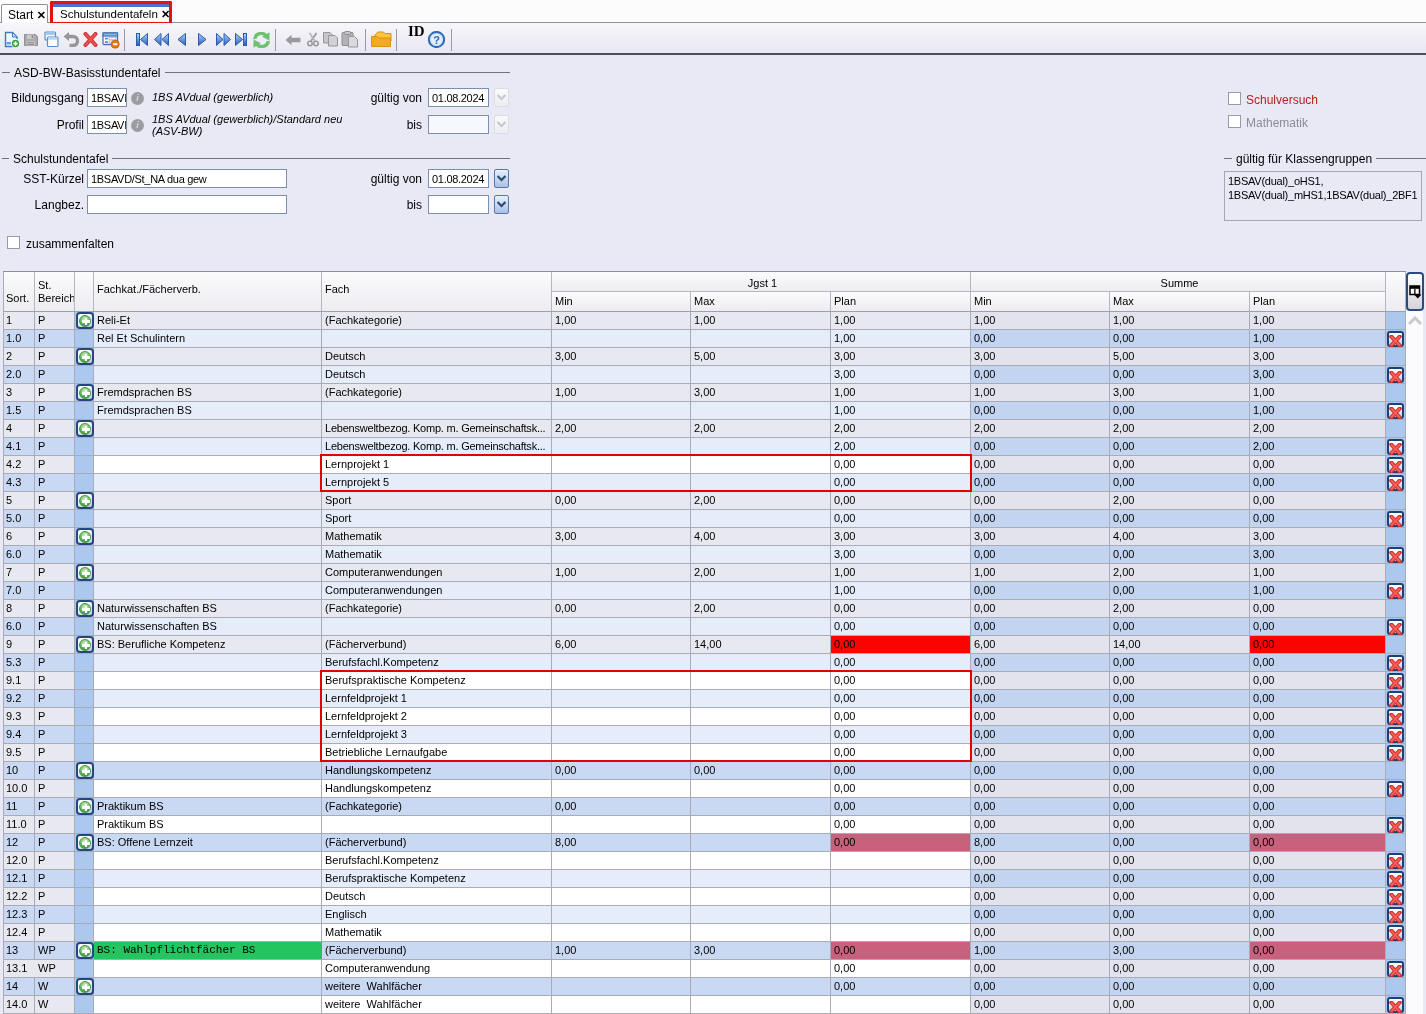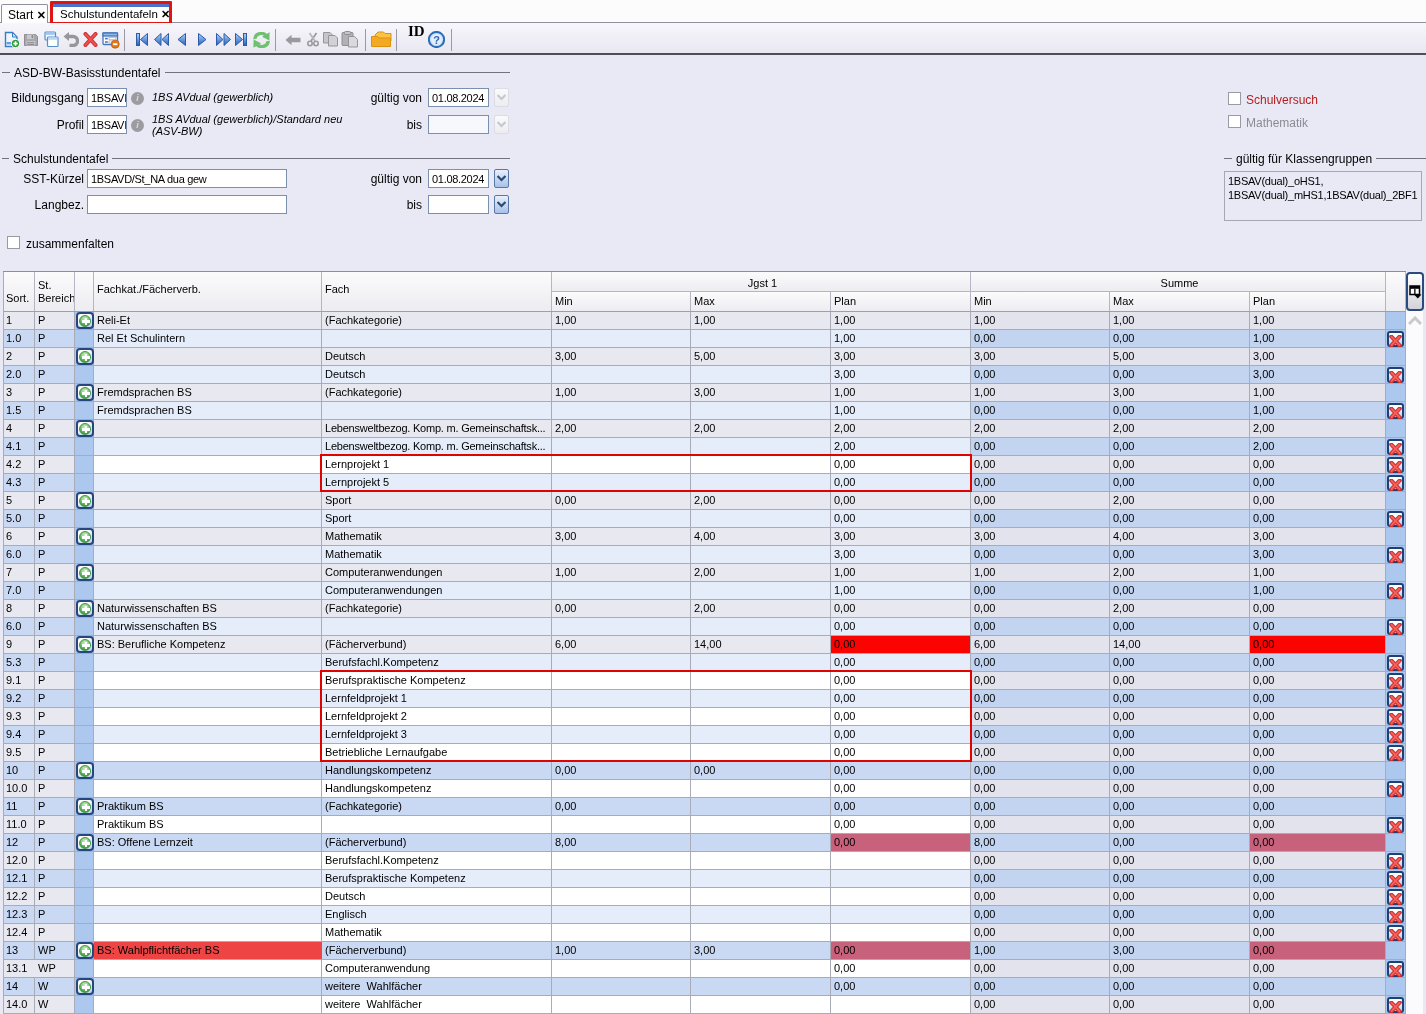--- a/index.html
+++ b/index.html
@@ -820,21 +820,21 @@
       </svg></div>
 <div class="c" style="left:3px;top:942px;width:32px;background:#c9d8f3;">13</div>
 <div class="c" style="left:35px;top:942px;width:40px;background:#c9d8f3;">WP</div>
 <div class="c" style="left:75px;top:942px;width:19px;background:#adc8ef;"></div>
 <div class="plusbtn" style="left:76px;top:942px;">
       <div class="plusorb">
         <div class="ph"></div>
         <div class="pv"></div>
       </div>
     </div>
-<div class="c" style="left:94px;top:942px;width:232px;background:#ef4444;">BS: Wahlpflichtfächer BS</div>
+<div class="c" style="left:94px;top:942px;width:232px;background:#22c55e;font-family:Liberation Mono, monospace;">BS: Wahlpflichtfächer BS</div>
 <div class="c" style="left:322px;top:942px;width:230px;background:#c9d8f3;">(Fächerverbund)</div>
 <div class="c" style="left:552px;top:942px;width:139px;background:#c9d8f3;">1,00</div>
 <div class="c" style="left:691px;top:942px;width:140px;background:#c9d8f3;">3,00</div>
 <div class="c" style="left:831px;top:942px;width:140px;background:#c8617b;">0,00</div>
 <div class="c" style="left:971px;top:942px;width:139px;background:#c3d4f0;">1,00</div>
 <div class="c" style="left:1110px;top:942px;width:140px;background:#c3d4f0;">3,00</div>
 <div class="c" style="left:1250px;top:942px;width:136px;background:#c8617b;">0,00</div>
 <div class="c" style="left:1386px;top:942px;width:20px;background:#adc8ef;"></div>
 <div class="c" style="left:3px;top:960px;width:36px;background:#e8e8f0;">13.1</div>
 <div class="c" style="left:35px;top:960px;width:40px;background:#e8e8f0;">WP</div>

